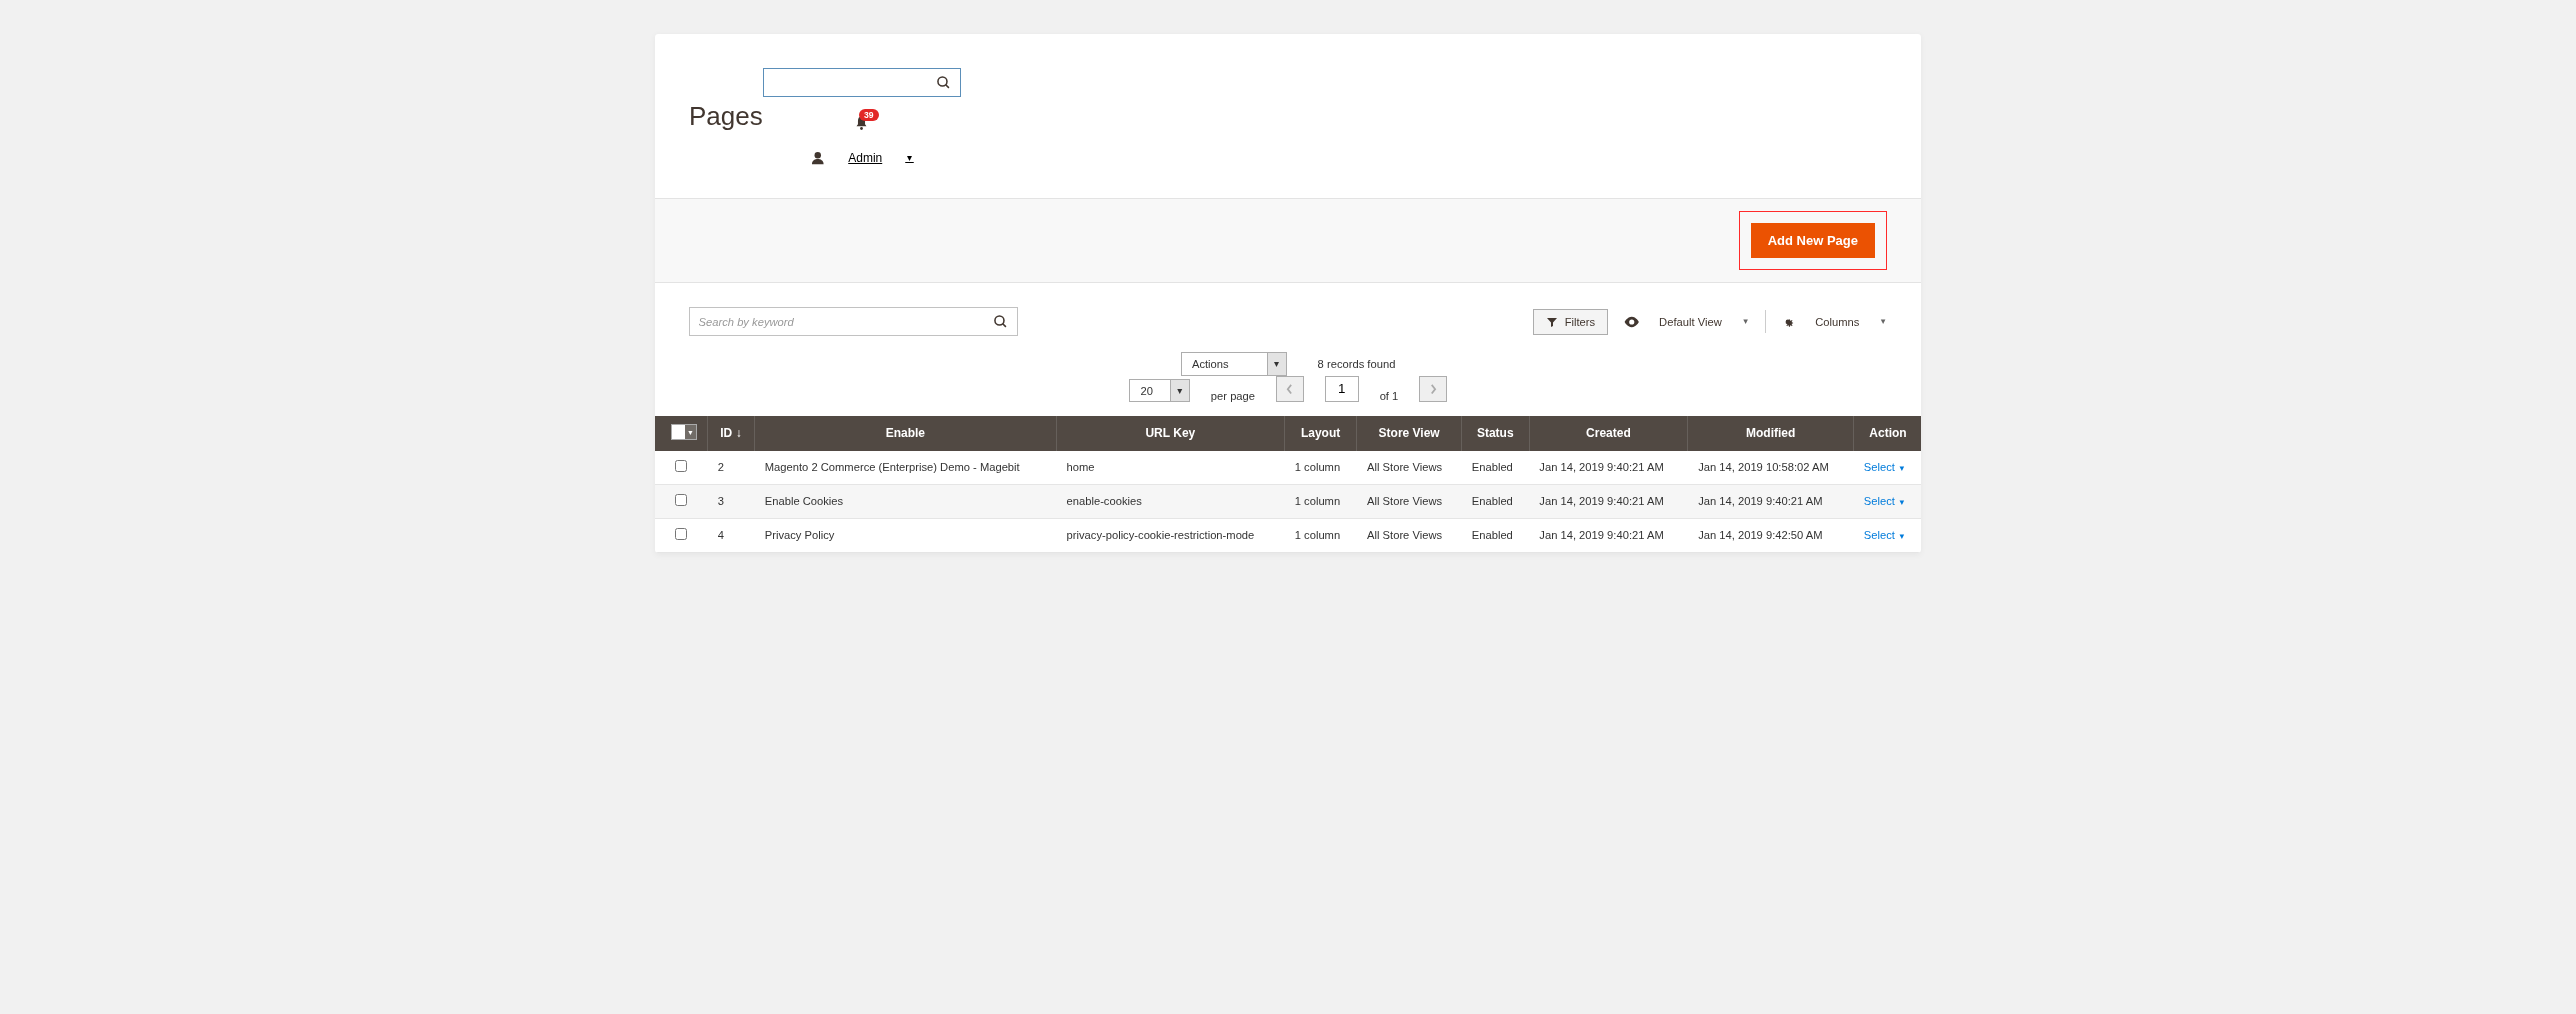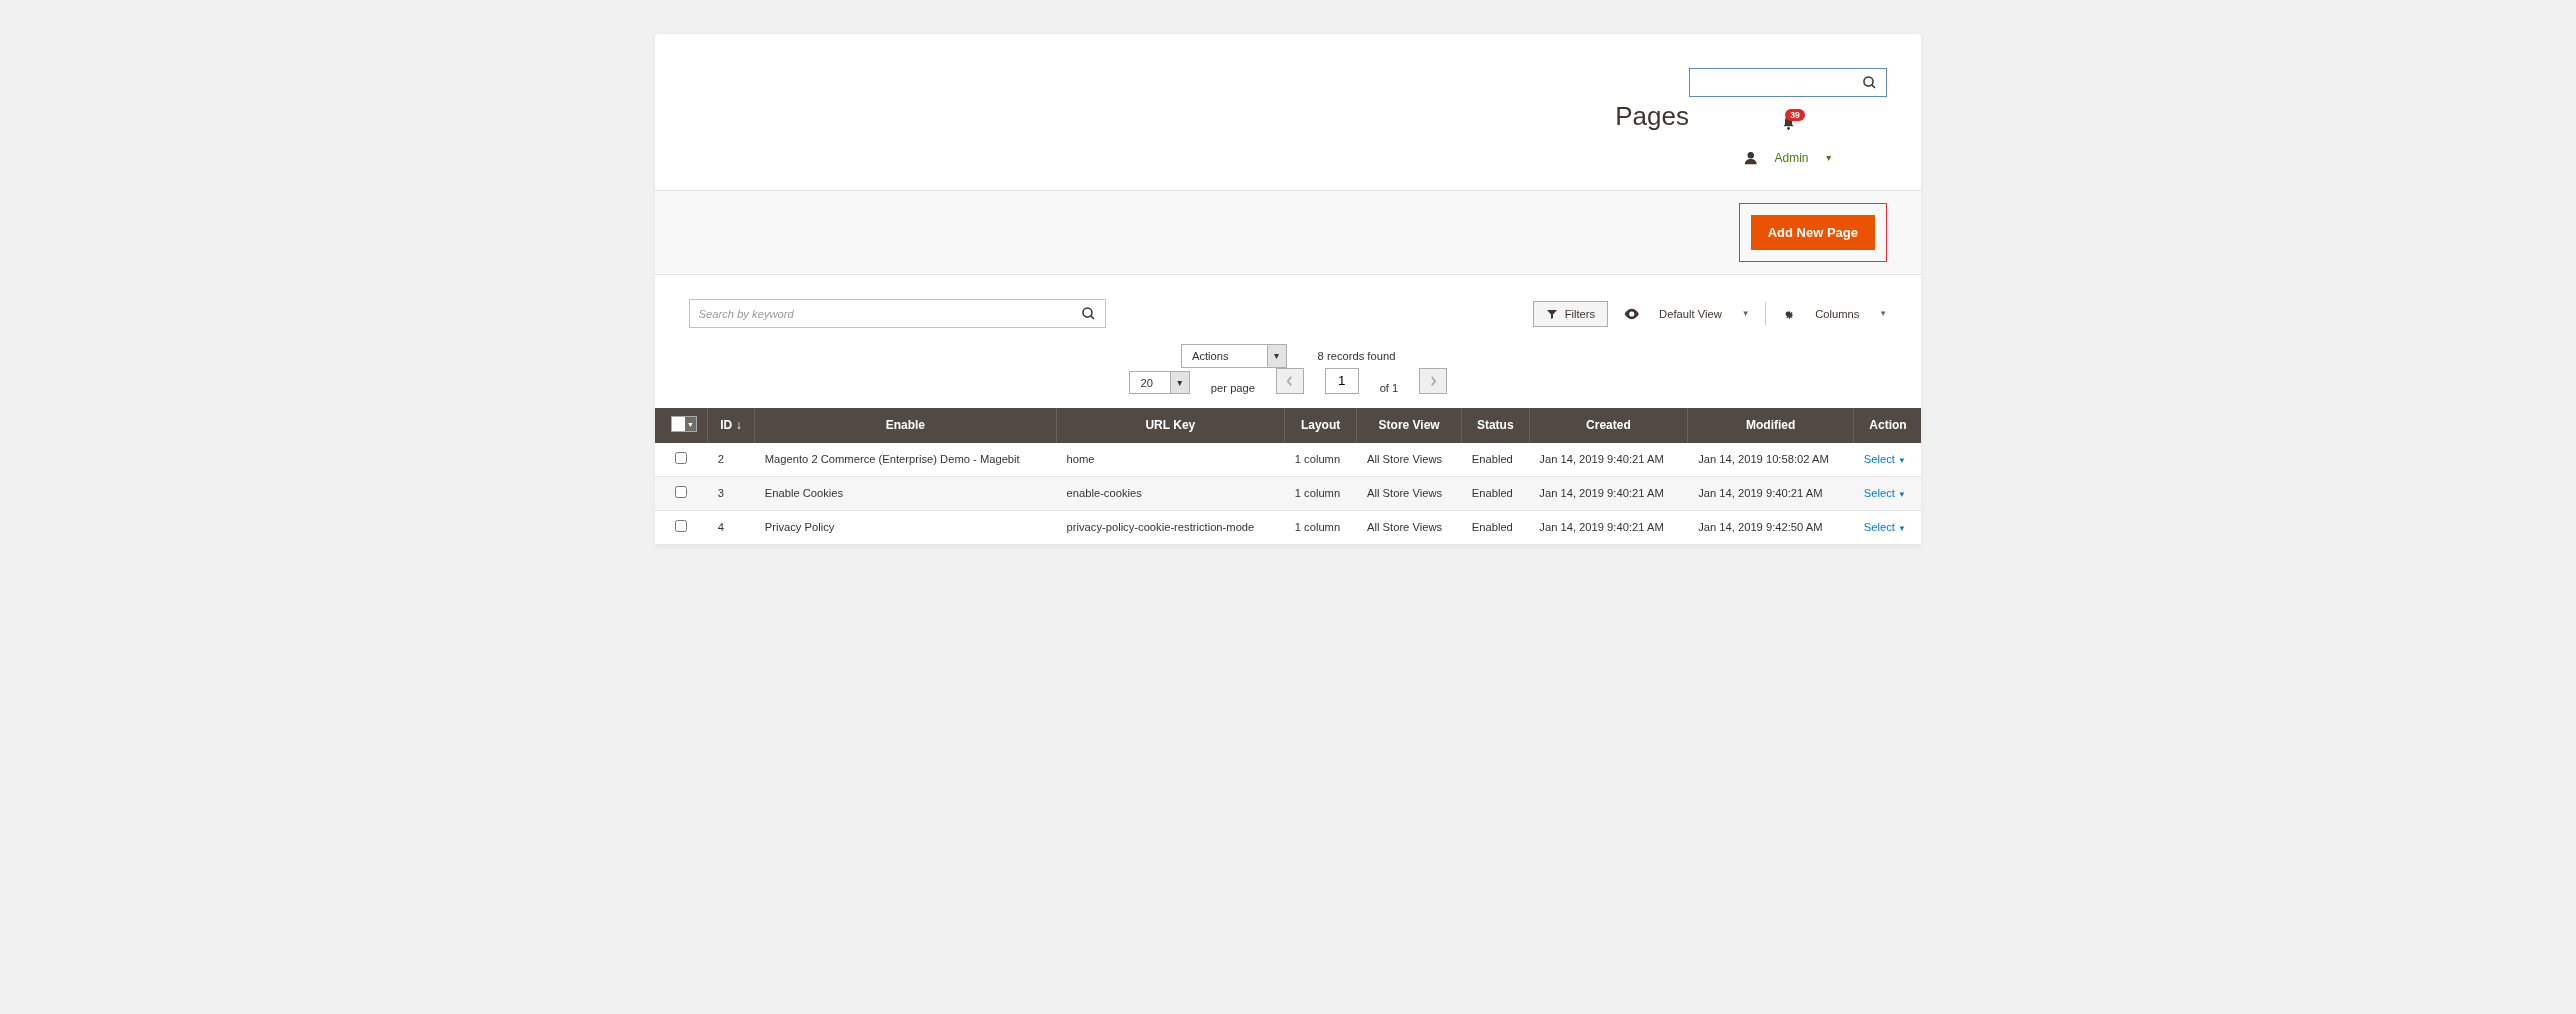--- a/index.html
+++ b/index.html
@@ -1,33 +1,33 @@
 <!DOCTYPE html>
 <html style="font-size:13.8px"><head>
 <meta charset="utf-8">
 <style>
 * { box-sizing: border-box; margin: 0; padding: 0; }
 body { font-family: 'Helvetica Neue', Arial, sans-serif; background: #f1f1f1; padding: 34px 34px; font-size: 12px; color: #333; }
 .card { background: #fff; border-radius: 3.4px; box-shadow: 0 1.7px 6.9px rgba(0,0,0,0.05); padding: 34px 34px 0 34px; max-width: 1266px; margin: 0 auto; overflow: hidden; }
-.header-row { display: flex; align-items: center; justify-content: flex-end; margin-bottom: 24px; }
+.header-row { display: flex; align-items: center; justify-content: flex-start; margin-bottom: 32px; }
 .page-title { font-size: 26px; font-weight: 300; color: #41362f; }
 .header-right { display: flex; align-items: center; gap: 17px; flex-direction: column; }
 .global-search { display: flex; align-items: center; border: 0.9px solid #5b8fb9; background: #fff; height: 29px; width: 198px; padding: 0 6.9px; }
 .global-search input { border: none; outline: none; flex: 1; font-size: 11.2px; background: transparent; }
 .global-search .search-btn { background: none; border: none; cursor: pointer; padding: 1.7px; }
 .notif-wrap { position: relative; display: flex; align-items: center; }
 .notif-badge { position: absolute; top: -5.2px; right: -8.6px; background: #e22626; color: #fff; font-size: 8.6px; border-radius: 8.6px; padding: 0.9px 5.2px; font-weight: bold; }
-.admin-user { display: flex; align-items: center; gap: 16px; color: #4d7c0f; cursor: pointer; }
+.admin-user { display: flex; align-items: center; gap: 23px; color: #000000; cursor: pointer; text-decoration: underline; }
 .admin-user .caret { font-size: 8.6px; }
 .action-bar { background: #f8f8f8; border: 0.9px solid #e3e3e3; border-left: none; border-right: none; display: flex; justify-content: flex-end; padding: 12px 0; margin: 0 -34px; }
 .action-bar-inner { padding-right: 34px; }
 .add-btn-wrap { border: 1.7px solid #ff2a2a; padding: 11px; display: inline-block; }
 .add-btn { background: #eb5202; color: #fff; border: none; padding: 10.3px 17px; font-size: 13px; font-weight: 600; cursor: pointer; }
 .controls-row { display: flex; align-items: center; justify-content: space-between; margin: 24px 0 15.5px 0; }
-.keyword-search { display: flex; align-items: center; border: 0.9px solid #c2c2c2; height: 29px; width: 417px; padding: 0 8.6px; }
+.keyword-search { display: flex; align-items: center; border: 0.9px solid #c2c2c2; height: 29px; width: 329px; padding: 0 8.6px; }
 .keyword-search input { border: none; outline: none; flex: 1; font-size: 11.2px; font-style: italic; color: #999; background: transparent; }
 .keyword-search input::placeholder { font-style: italic; color: #999; }
 .controls-right { display: flex; align-items: center; gap: 15.5px; }
 .ctrl-btn { display: inline-flex; align-items: center; gap: 6.9px; border: 0.9px solid #adadad; background: #f4f4f4; padding: 6px 12px; cursor: pointer; font-size: 11.2px; color: #41362f; }
 .ctrl-link { display: inline-flex; align-items: center; gap: 20px; cursor: pointer; font-size: 11.2px; color: #41362f; text-align: right; }
 .caret-sm { font-size: 7.8px; color: #666; }
 .divider-v { width: 0.9px; height: 22.4px; background: #ccc; }
 .meta-row { display: flex; align-items: center; justify-content: space-between; margin-bottom: 13.8px; flex-direction: column; }
 .meta-left { display: flex; align-items: center; gap: 31px; }
 .actions-dd { display: flex; border: 0.9px solid #adadad; }

